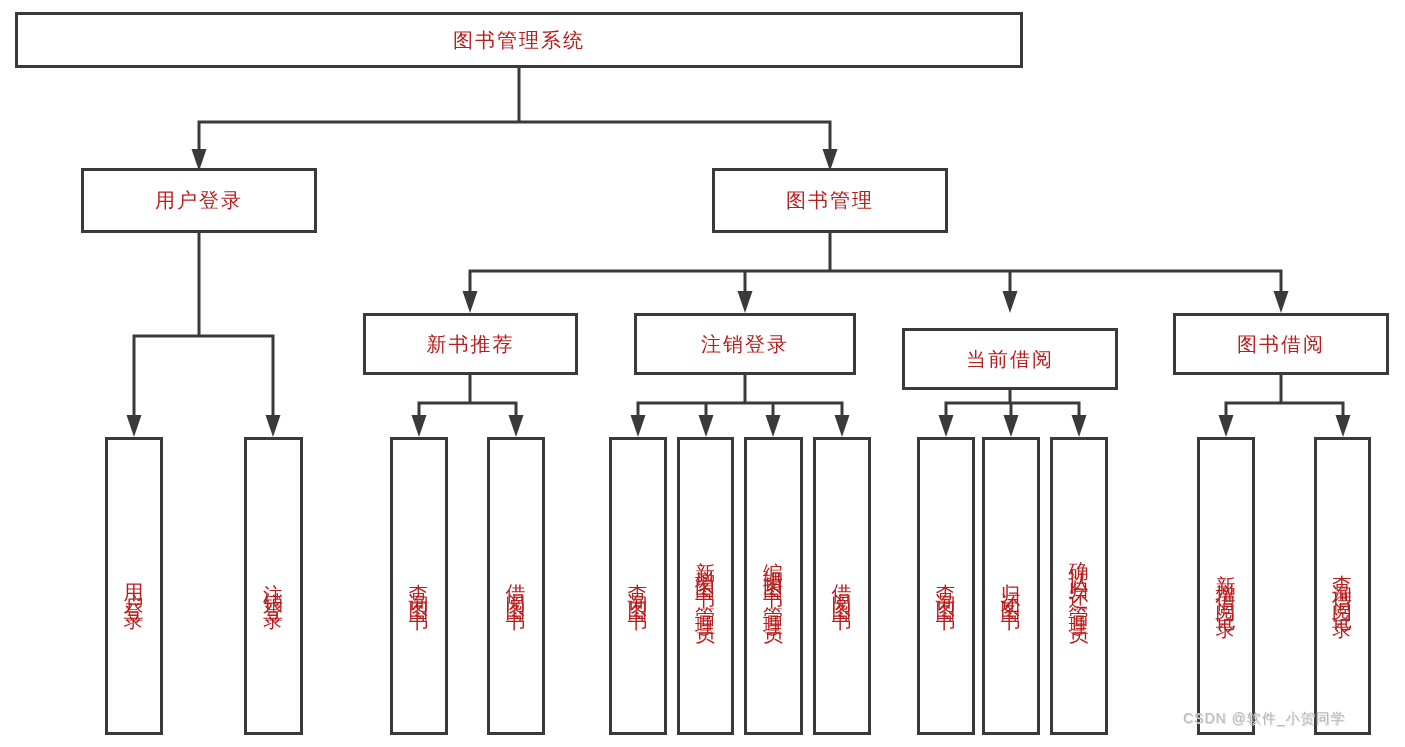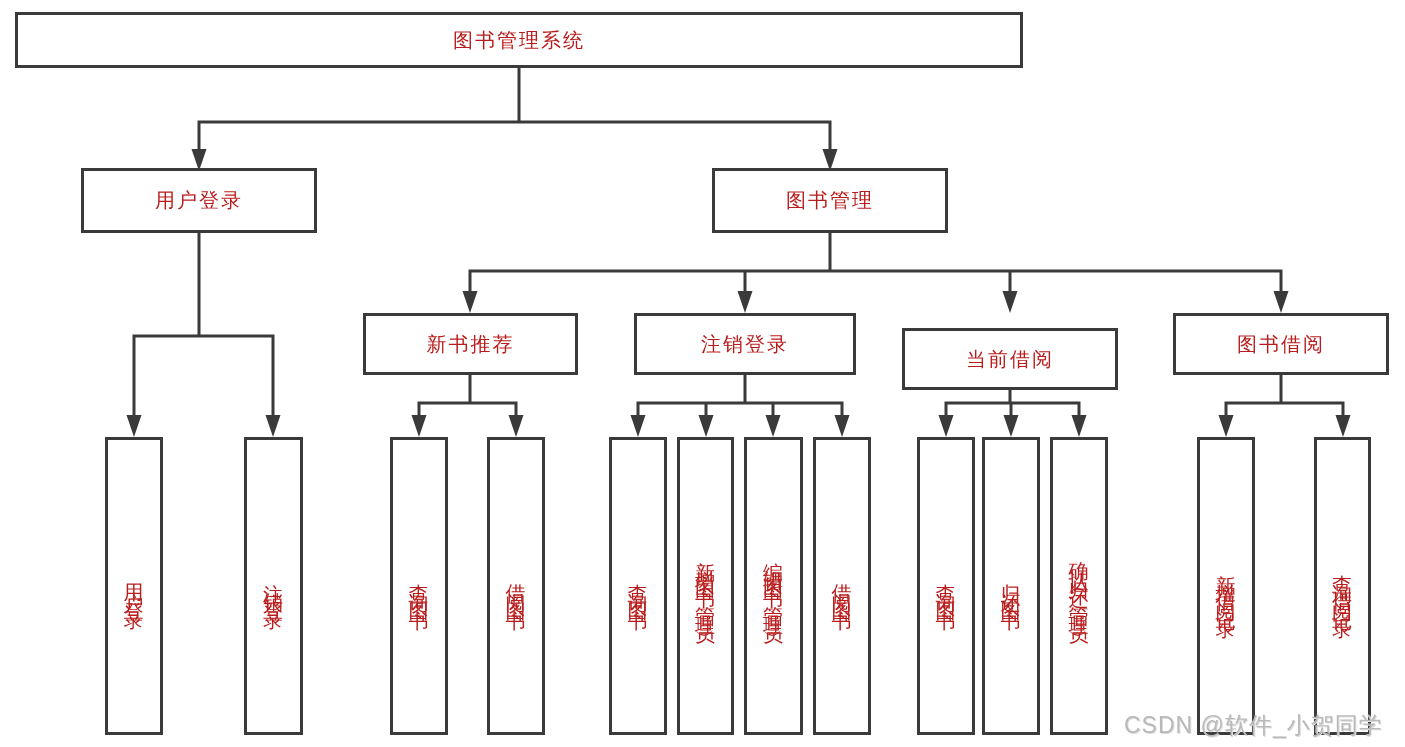--- a/index.html
+++ b/index.html
@@ -26,24 +26,24 @@
   }
   .node.vert{
     writing-mode:vertical-rl;
     text-orientation:mixed;
     letter-spacing:9px;
     font-size:20px;
     line-height:58px;
   }
   .watermark{
     position:absolute;
-    left:1124px;top:710px;
+    left:1183px;top:710px;
     width:222px;
     color:#b9b9b9;
-    font-size:23px;
+    font-size:14px;
     letter-spacing:1px;
     white-space:nowrap;
     text-shadow:1px 1px 0 #dcdcdc;
   }
 </style>
 </head>
 <body>
 
 <div id="canvas">
 

